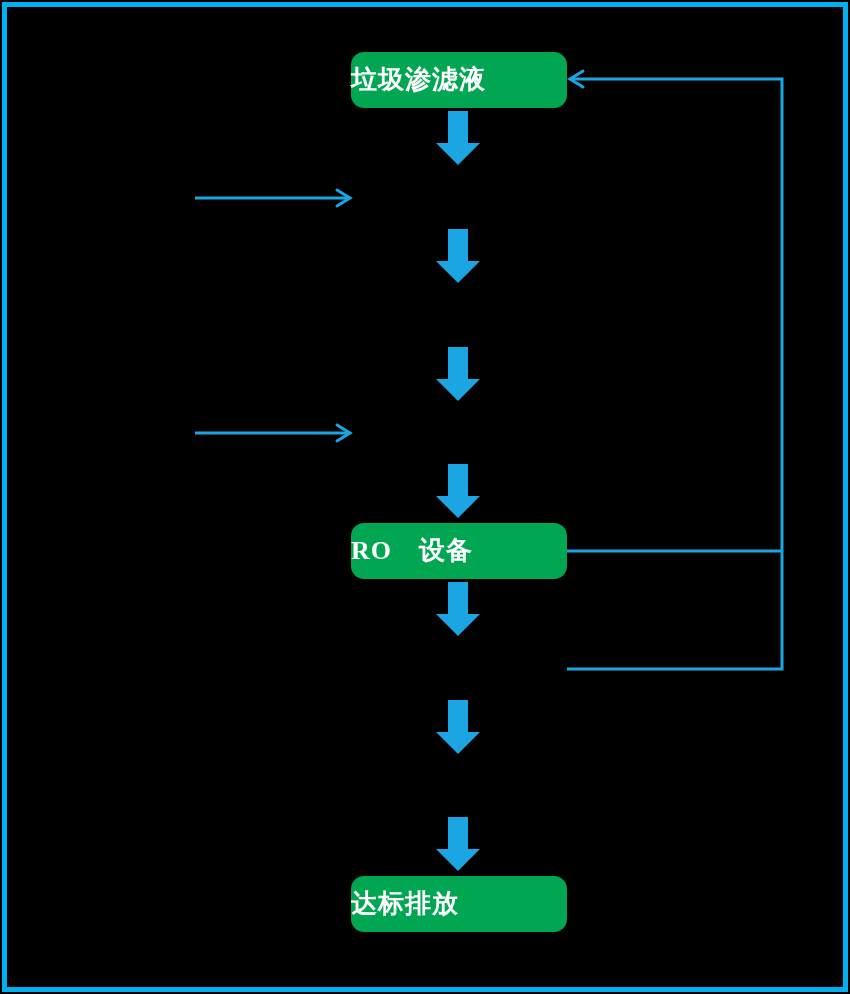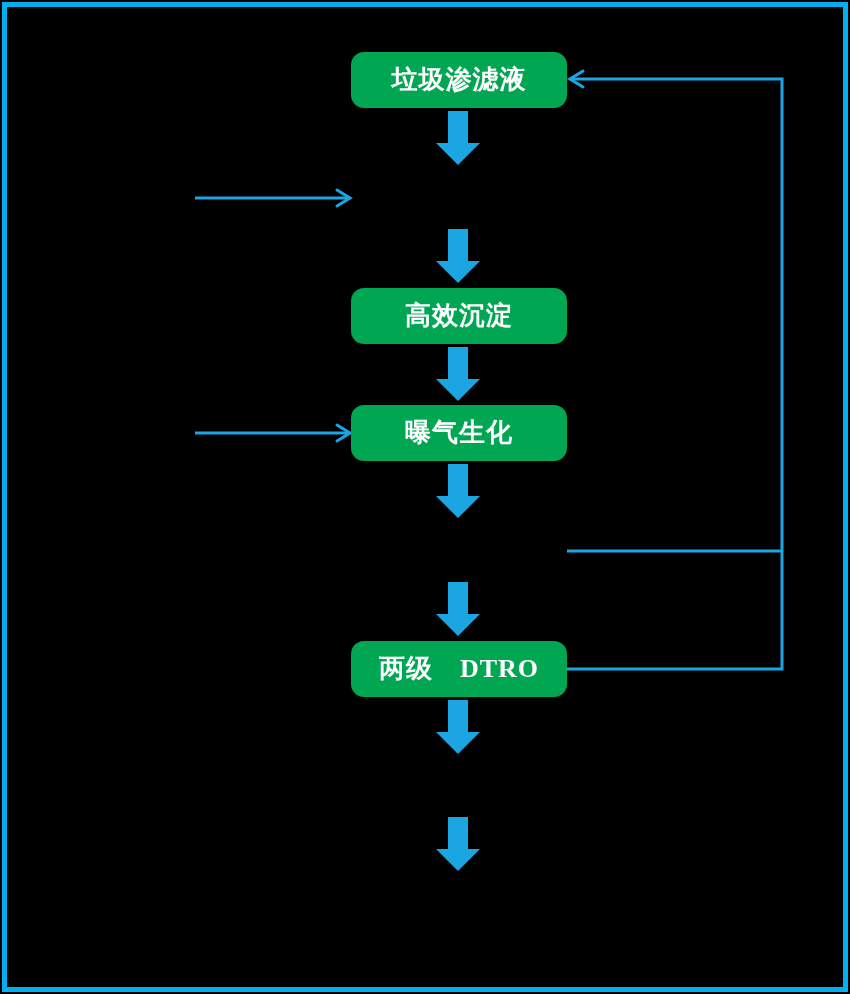--- a/index.html
+++ b/index.html
@@ -30,21 +30,21 @@
   }
   .node {
     position: absolute;
     left: 351px;
     width: 216px;
     height: 56px;
     background: var(--node_green, #00A651);
     border-radius: 13px;
     display: flex;
     align-items: center;
-    justify-content: center;
+    justify-content: flex-start;
   }
   .node-label {
     color: var(--text_white, #fff);
     font-size: 26px;
     font-weight: bold;
     letter-spacing: 1px;
     white-space: pre;
     line-height: 1;
     text-align: center;
   }
@@ -74,23 +74,20 @@
 
     <path stroke="var(--arrow_blue)" stroke-width="3" fill="none" d="M567,551 H782"></path>
 
     <path stroke="var(--arrow_blue)" stroke-width="3" fill="none" d="M567,669 H782 V79 H572"></path>
     <path stroke="var(--arrow_blue)" stroke-width="3" fill="none" stroke-linecap="round" d="M583,71 L570,79 L583,87"></path>
   </svg>
 
   <div class="node" style="top:52px">
     <span class="node-label">垃圾渗滤液</span>
   </div>
-  <div class="node" style="top:288px">
-    <span class="node-label">高效沉淀</span>
+  <div class="node" style="top:523px">
+    <span class="node-label">RO　设备</span>
   </div>
-  <div class="node" style="top:405px">
-    <span class="node-label">曝气生化</span>
-  </div>
-  <div class="node" style="top:641px">
-    <span class="node-label">两级　DTRO</span>
+  <div class="node" style="top:876px">
+    <span class="node-label">达标排放</span>
   </div>
 
 </div>
 
 </body></html>

